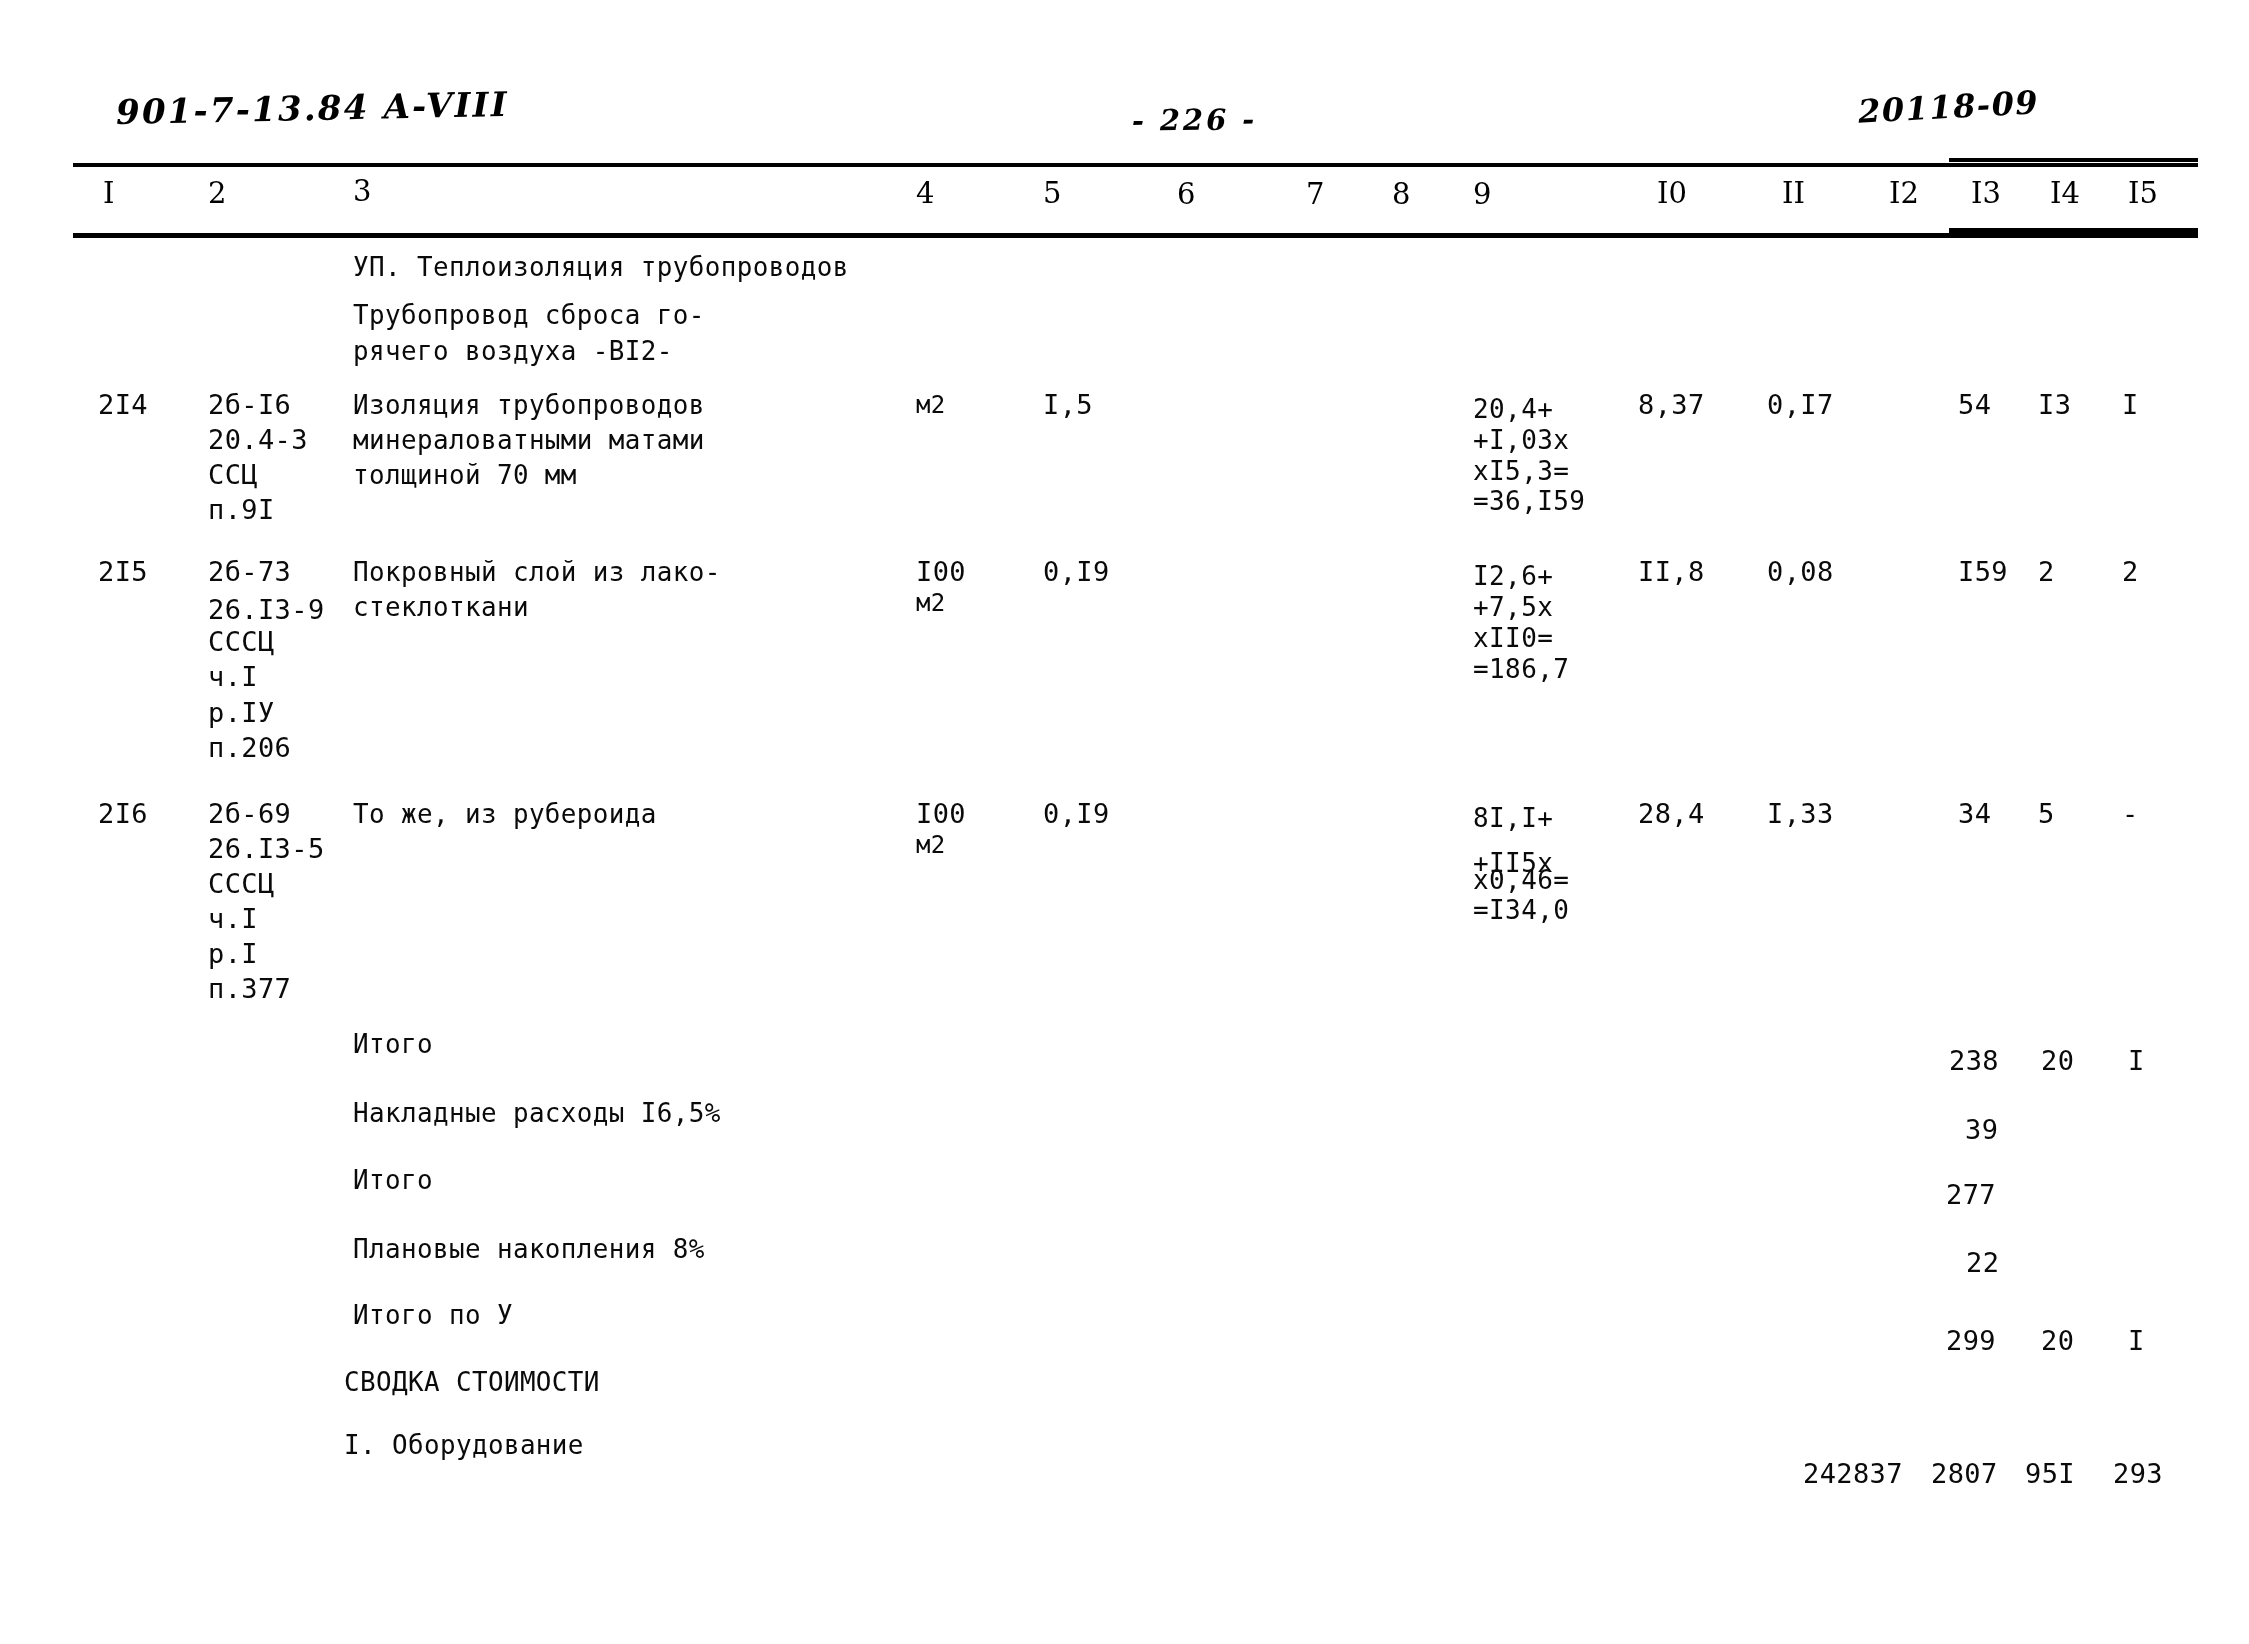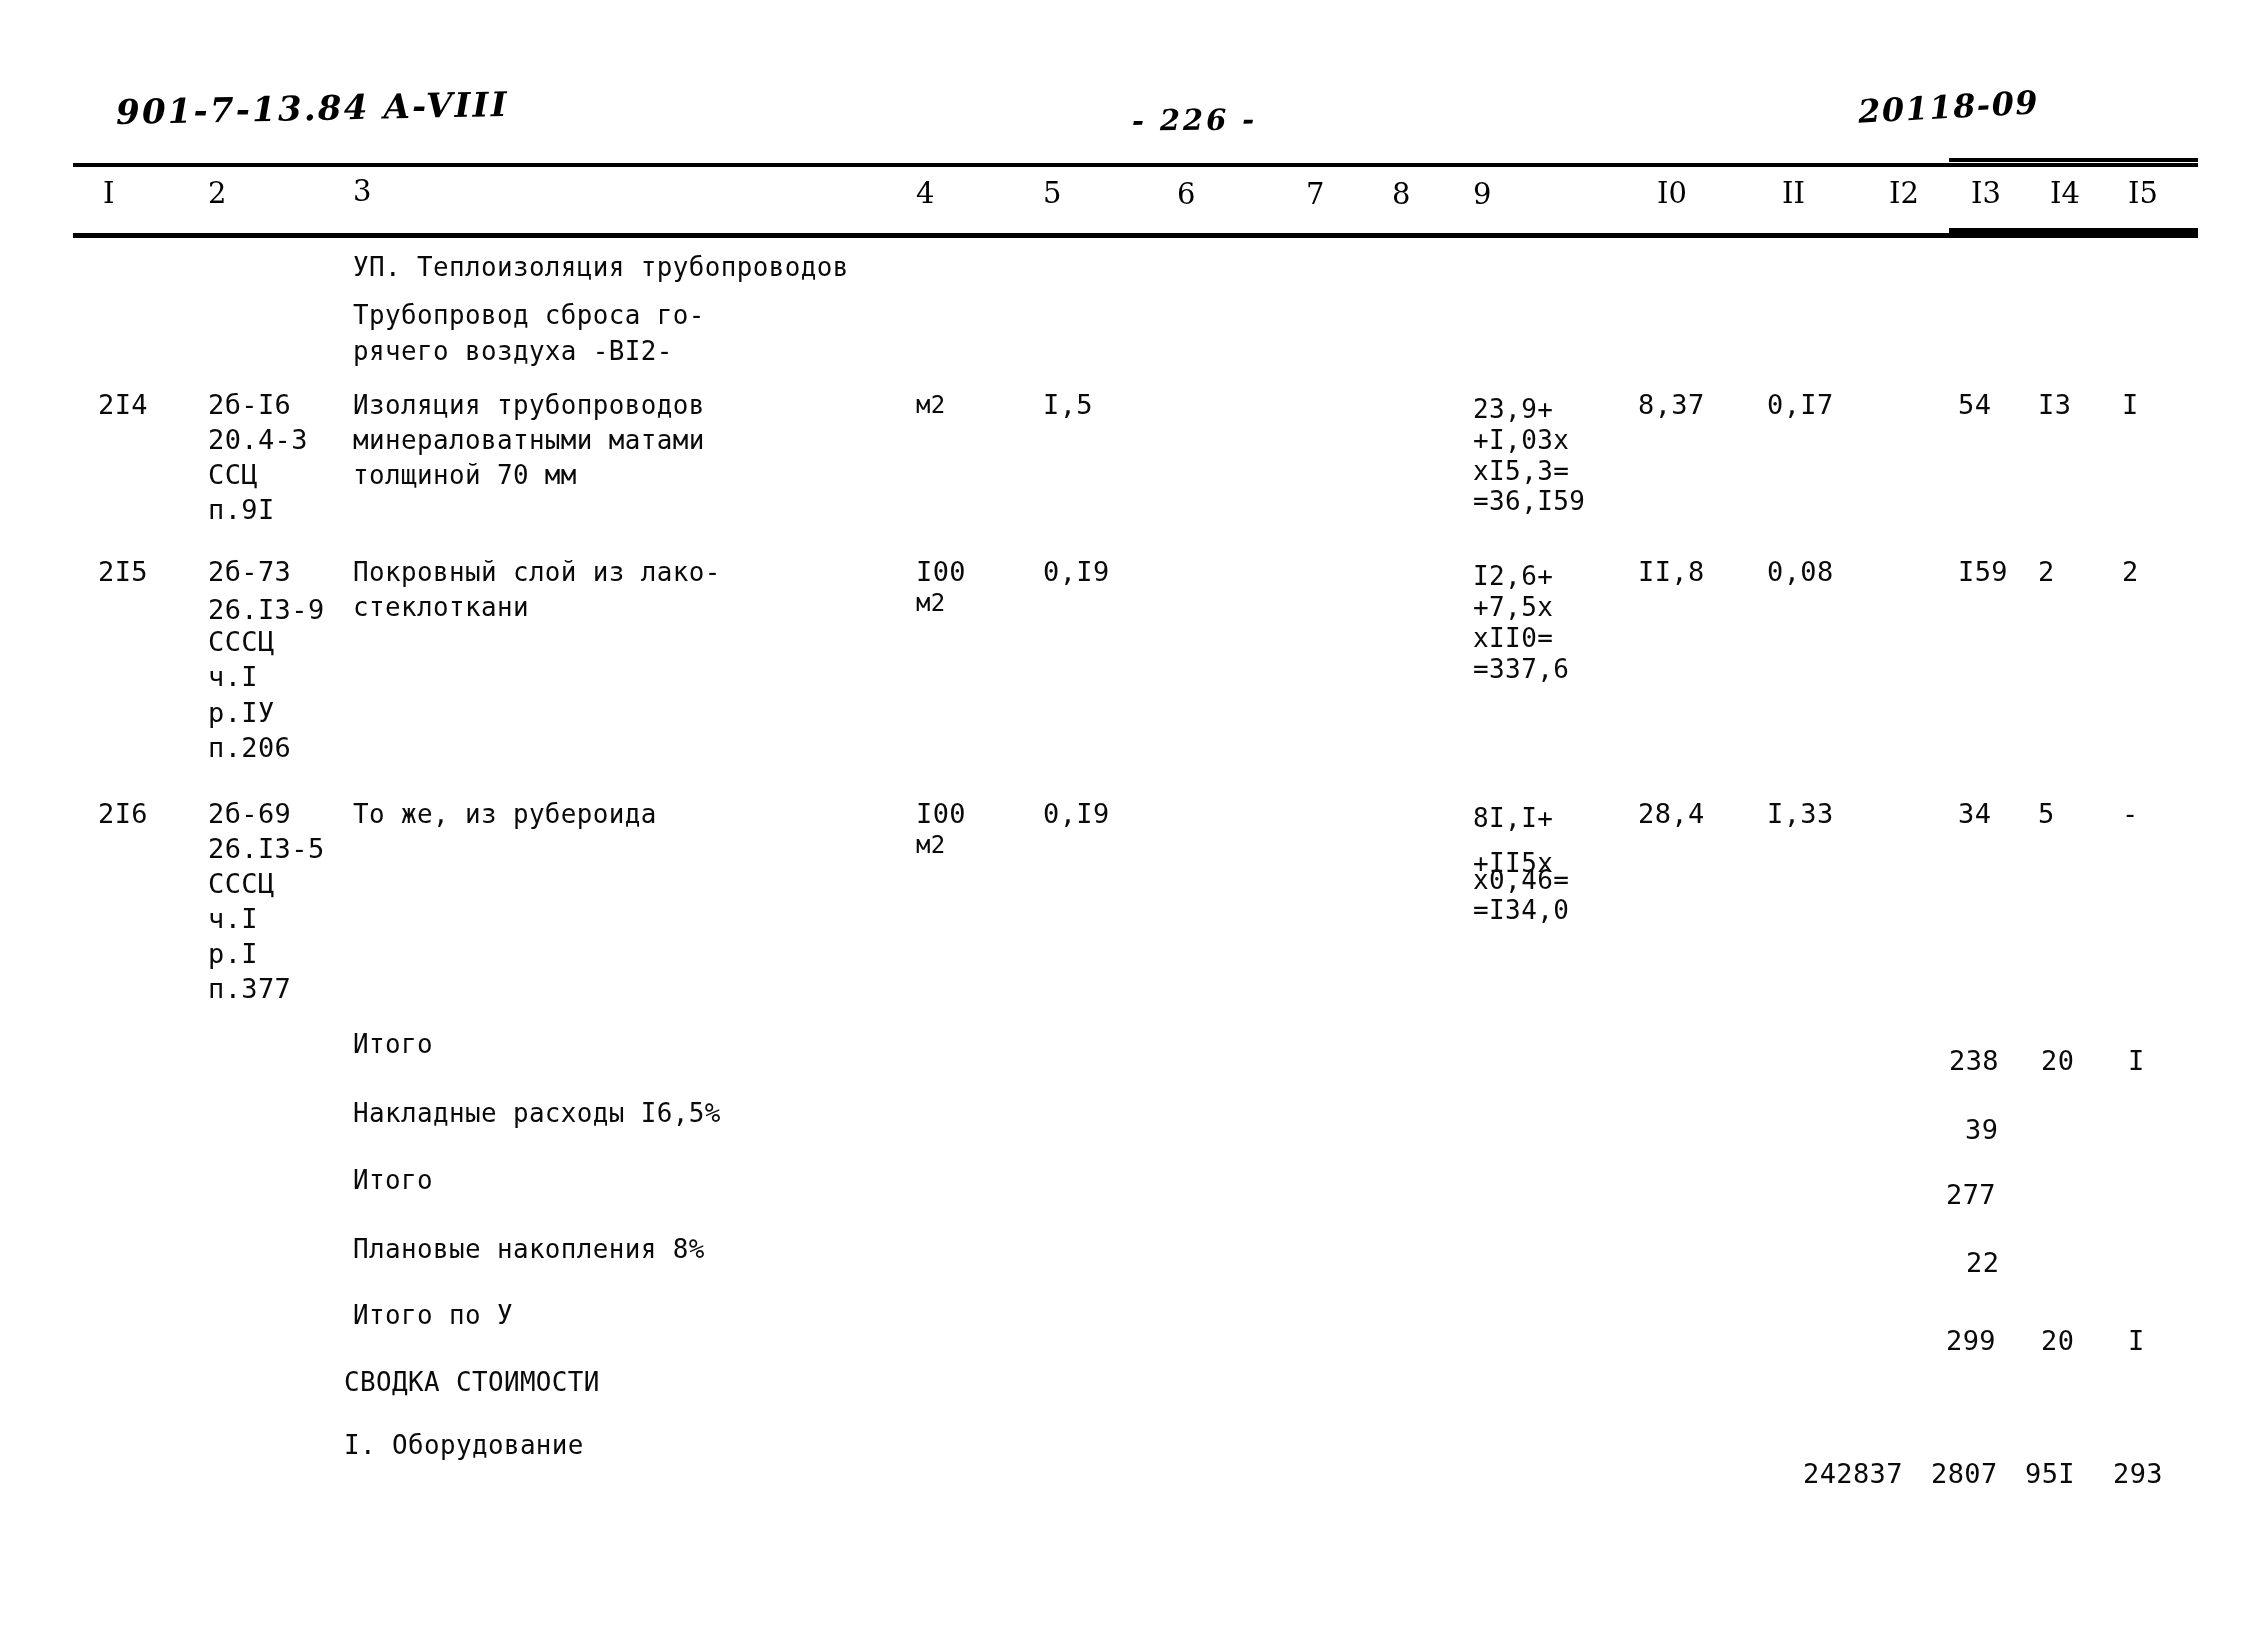--- a/index.html
+++ b/index.html
@@ -128,21 +128,21 @@
     <div class="tw" style="left:208px; top:457px;">ССЦ</div>
     <div class="tw" style="left:208px; top:492px;">п.9I</div>
 
     <div class="tw cond" style="left:353px; top:387px;">Изоляция трубопроводов</div>
     <div class="tw cond" style="left:353px; top:422px;">минераловатными матами</div>
     <div class="tw cond" style="left:353px; top:457px;">толщиной 70 мм</div>
 
     <div class="tw" style="left:916px; top:388px; font-size:24px;">м2</div>
     <div class="tw" style="left:1043px; top:387px;">I,5</div>
 
-    <div class="tw" style="left:1473px; top:394px; font-size:26px; line-height:31px;">23,9+</div>
+    <div class="tw" style="left:1473px; top:394px; font-size:26px; line-height:31px;">20,4+</div>
     <div class="tw" style="left:1473px; top:425px; font-size:26px; line-height:31px;">+I,03x</div>
     <div class="tw" style="left:1473px; top:456px; font-size:26px; line-height:31px;">xI5,3=</div>
     <div class="tw" style="left:1473px; top:486px; font-size:26px; line-height:31px;">=36,I59</div>
 
     <div class="tw num" style="left:1638px; top:387px;">8,37</div>
     <div class="tw num" style="left:1767px; top:387px;">0,I7</div>
     <div class="tw num" style="left:1876px; top:387px;"></div>
     <div class="tw num" style="left:1958px; top:387px;">54</div>
     <div class="tw num" style="left:2038px; top:387px;">I3</div>
     <div class="tw num" style="left:2122px; top:387px;">I</div>
@@ -160,21 +160,21 @@
     <div class="tw cond" style="left:353px; top:554px;">Покровный слой из лако-</div>
     <div class="tw cond" style="left:353px; top:589px;">стеклоткани</div>
 
     <div class="tw" style="left:916px; top:554px;">I00</div>
     <div class="tw" style="left:916px; top:586px; font-size:24px;">м2</div>
     <div class="tw" style="left:1043px; top:554px;">0,I9</div>
 
     <div class="tw" style="left:1473px; top:561px; font-size:26px; line-height:31px;">I2,6+</div>
     <div class="tw" style="left:1473px; top:592px; font-size:26px; line-height:31px;">+7,5x</div>
     <div class="tw" style="left:1473px; top:623px; font-size:26px; line-height:31px;">xII0=</div>
-    <div class="tw" style="left:1473px; top:654px; font-size:26px; line-height:31px;">=337,6</div>
+    <div class="tw" style="left:1473px; top:654px; font-size:26px; line-height:31px;">=186,7</div>
 
     <div class="tw num" style="left:1638px; top:554px;">II,8</div>
     <div class="tw num" style="left:1767px; top:554px;">0,08</div>
     <div class="tw num" style="left:1876px; top:554px;"></div>
     <div class="tw num" style="left:1958px; top:554px;">I59</div>
     <div class="tw num" style="left:2038px; top:554px;">2</div>
     <div class="tw num" style="left:2122px; top:554px;">2</div>
   </div>
 
   <div>

